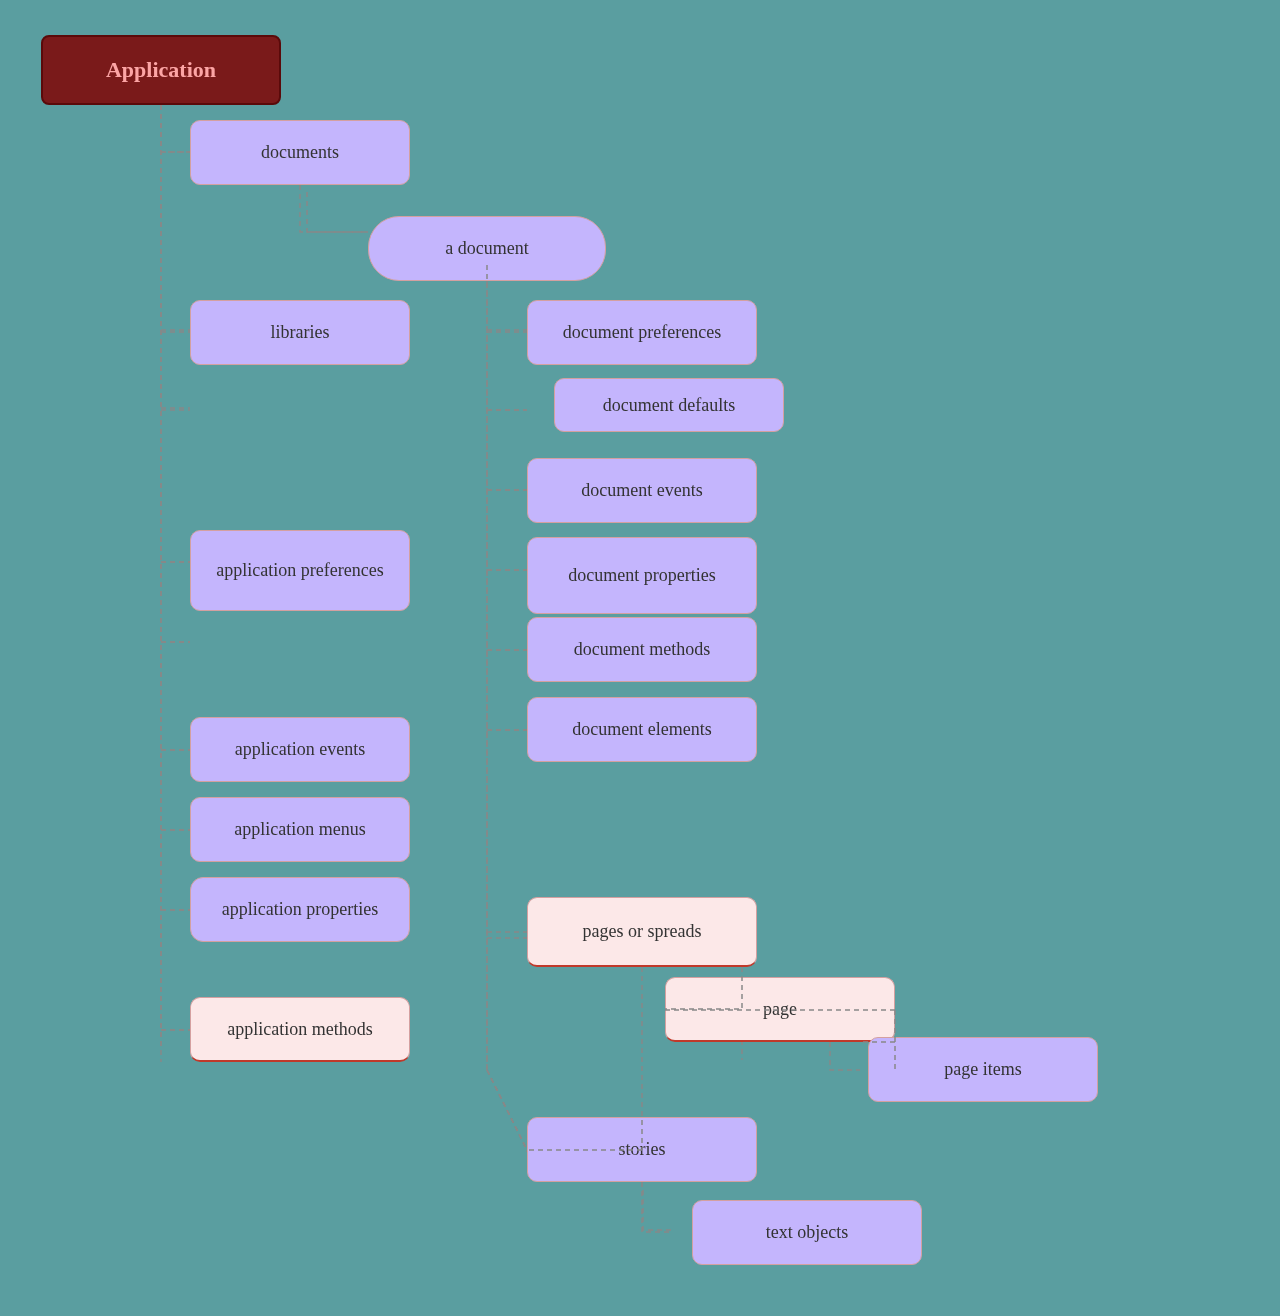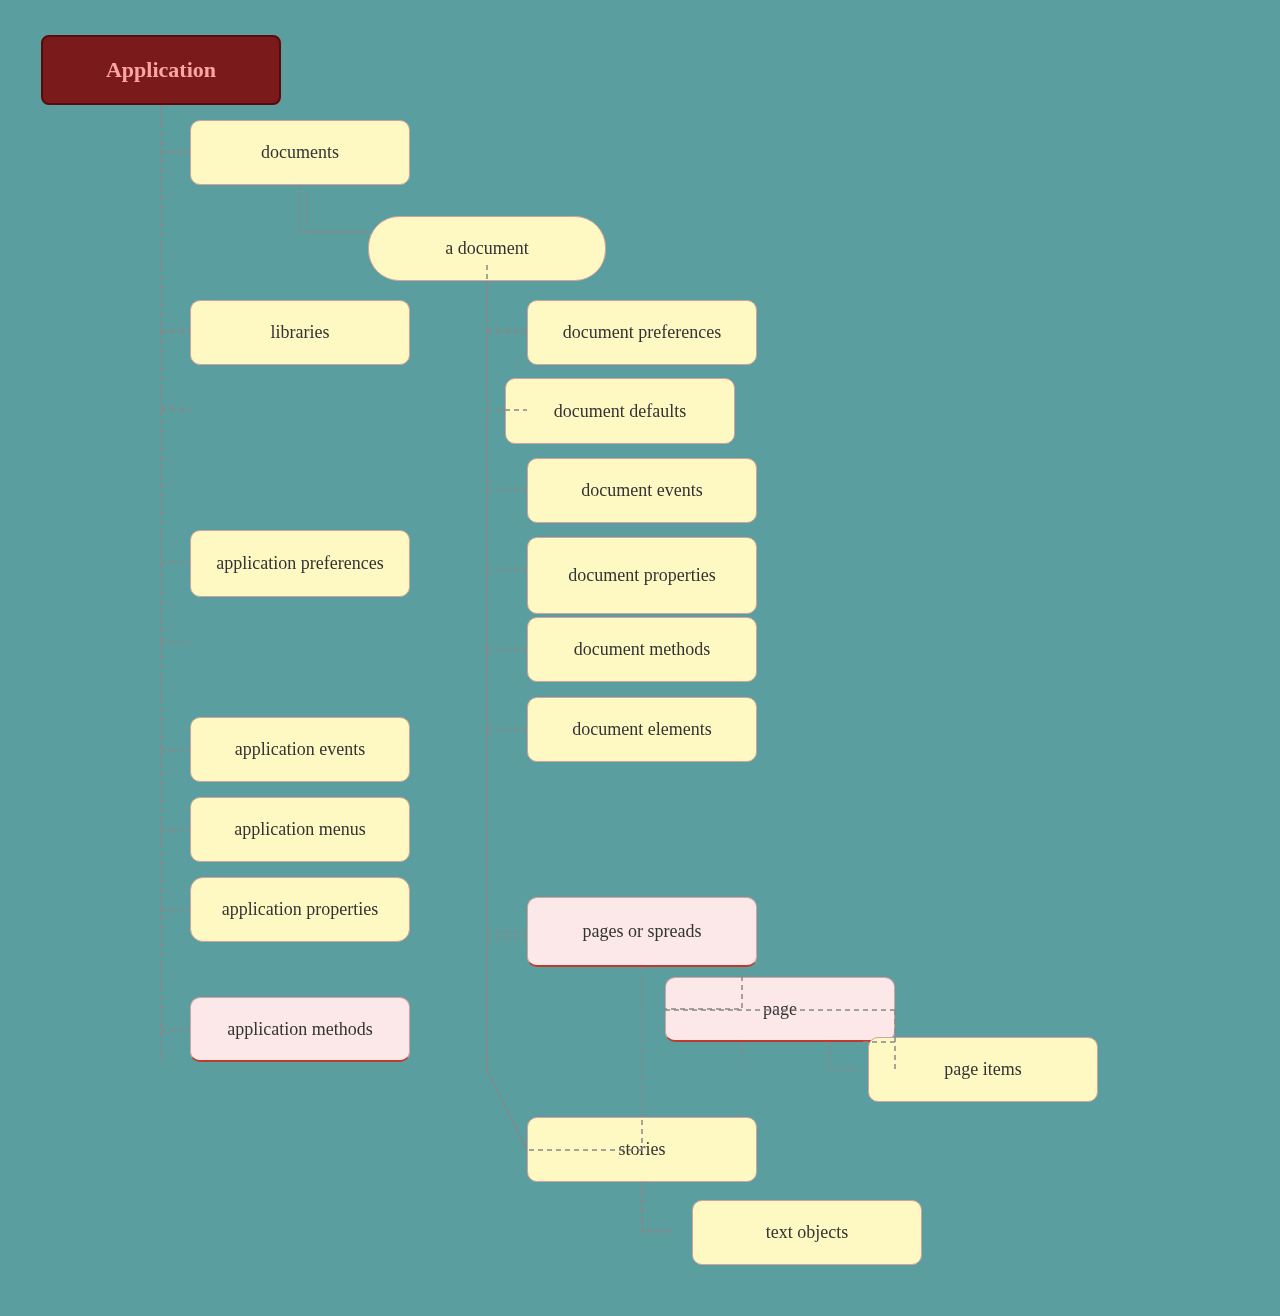--- a/index.html
+++ b/index.html
@@ -35,21 +35,21 @@
       font-weight: bold;
       font-size: 22px;
       width: 240px;
       height: 70px;
       left: 41px;
       top: 35px;
       border-radius: 8px;
     }
 
     .node-pink {
-      background: #fef9c3;
+      background: #c4b5fd;
       border: 1.5px solid #d4a0a0;
       color: #333;
     }
 
     .node-pink-red-bottom {
       background: #fce8e8;
       border: 1.5px solid #d4a0a0;
       border-bottom: 2.5px solid #c0392b;
       color: #333;
     }
@@ -130,34 +130,34 @@
 
   <div class="node node-root" style="left:41px; top:35px; width:240px; height:70px;">Application</div>
 
   <div class="node node-pink" style="left:190px; top:120px; width:220px; height:65px;">documents</div>
 
   <div class="node node-pink" style="left:368px; top:216px; width:238px; height:65px;border-radius:31px;">a document</div>
 
   <div class="node node-pink" style="left:190px; top:300px; width:220px; height:65px;">libraries</div>
 
 
-  <div class="node node-pink" style="left:190px; top:530px; width:220px; height:67px;">application preferences</div>
+  <div class="node node-pink" style="left:190px; top:530px; width:220px; height:81px;">application preferences</div>
 
 
   <div class="node node-pink" style="left:190px; top:717px; width:220px; height:65px;">application events</div>
 
   <div class="node node-pink" style="left:190px; top:797px; width:220px; height:65px;">application menus</div>
 
   <div class="node node-pink" style="left:190px; top:877px; width:220px; height:65px;border-radius:13px;">application properties</div>
 
   <div class="node node-pink-red-bottom" style="left:190px; top:997px; width:220px; height:65px;">application methods</div>
 
   <div class="node node-pink" style="left:527px; top:300px; width:230px; height:65px;">document preferences</div>
 
-  <div class="node node-pink" style="left:505px; top:378px; width:230px; height:66px;">document defaults</div>
+  <div class="node node-pink" style="left:554px; top:378px; width:230px; height:54px;">document defaults</div>
 
   <div class="node node-pink" style="left:527px; top:458px; width:230px; height:65px;">document events</div>
 
   <div class="node node-pink" style="left:527px; top:537px; width:230px; height:77px;">document properties</div>
 
   <div class="node node-pink" style="left:527px; top:617px; width:230px; height:65px;">document methods</div>
 
   <div class="node node-pink" style="left:527px; top:697px; width:230px; height:65px;">document elements</div>
 
   <div class="node node-pink-red-bottom" style="left:527px; top:897px; width:230px; height:70px;">pages or spreads</div>

